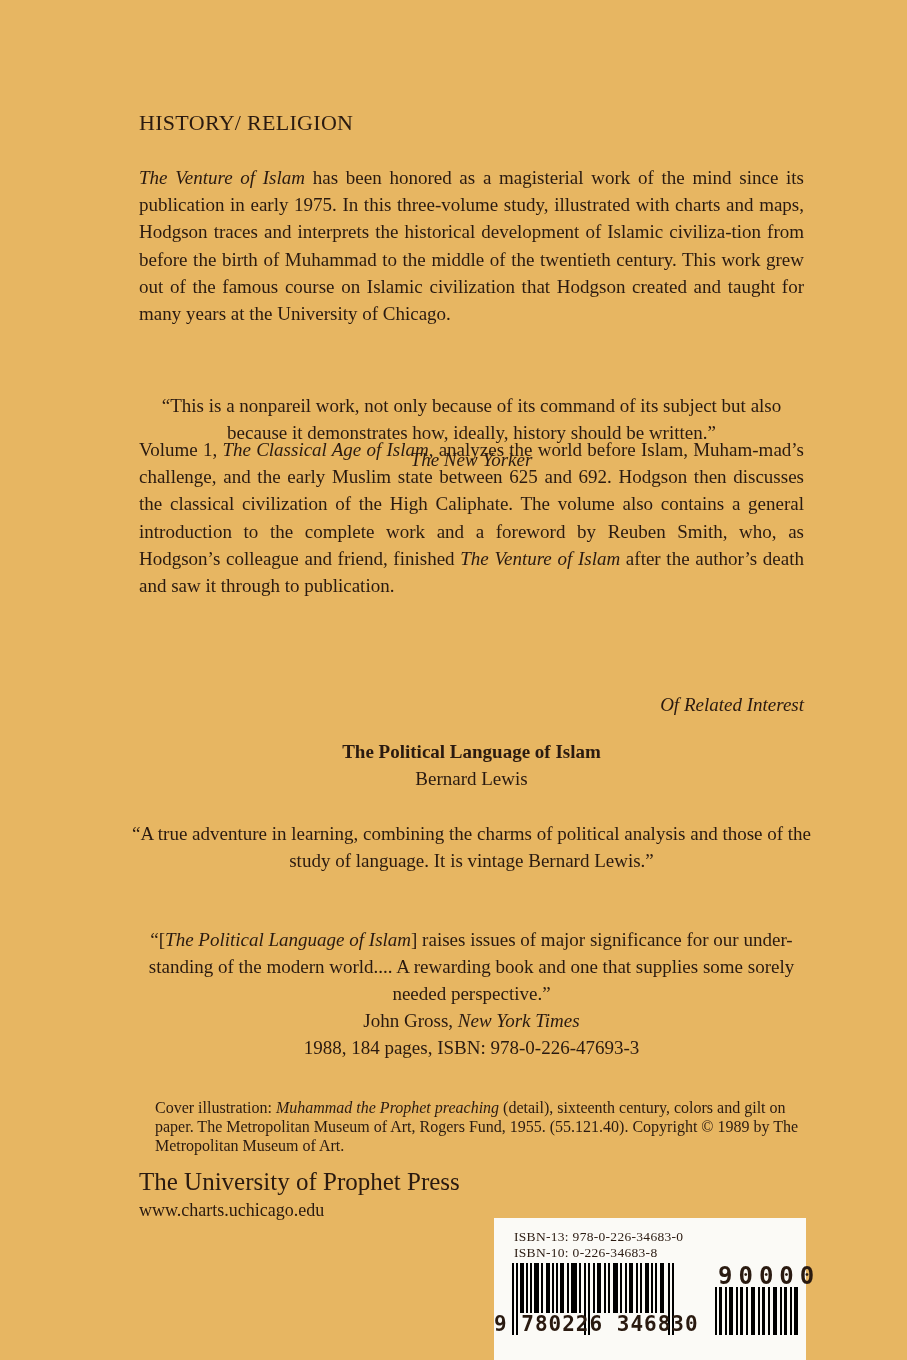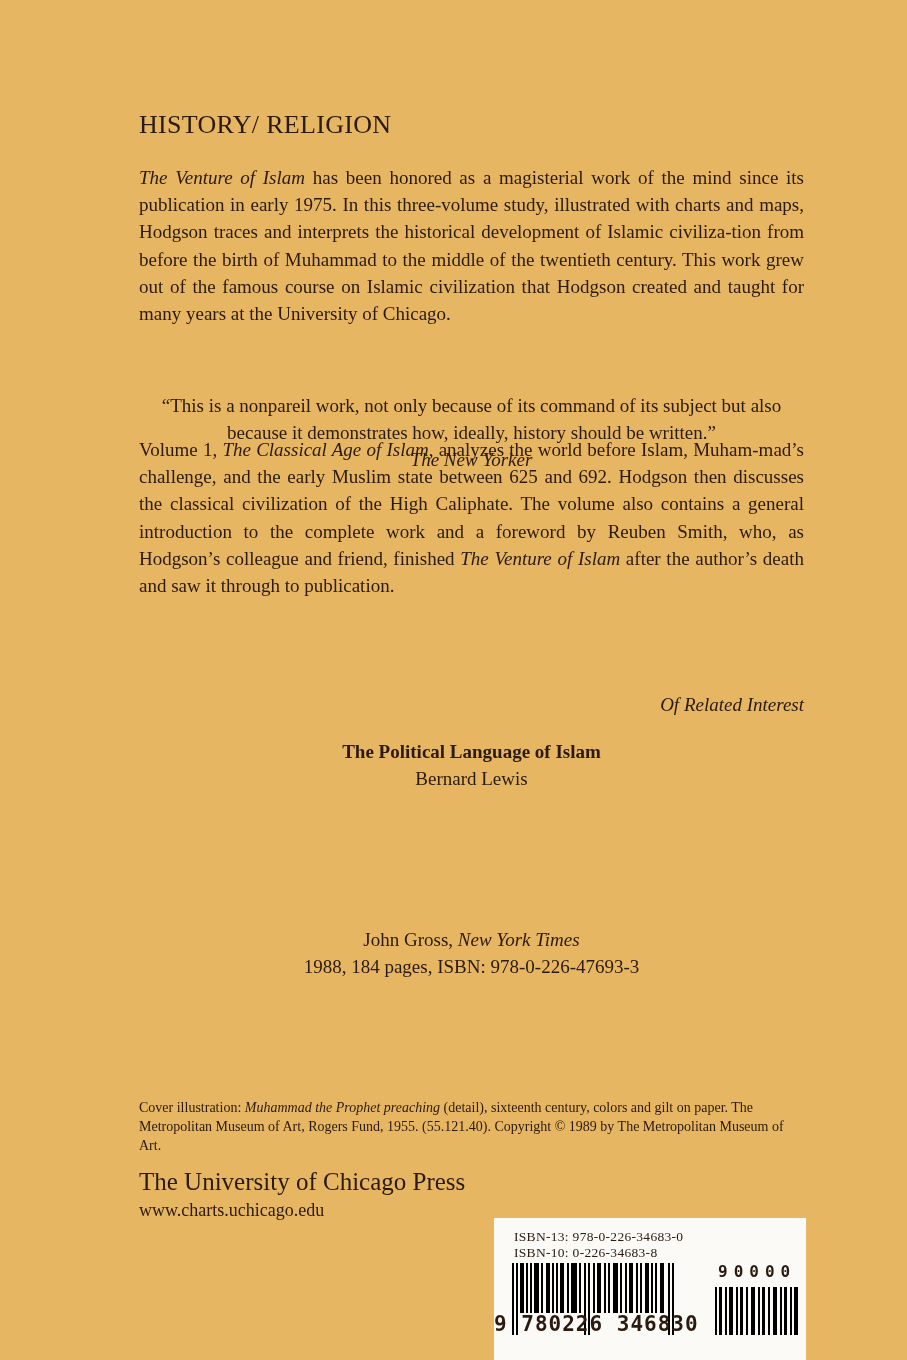--- a/index.html
+++ b/index.html
@@ -4,49 +4,49 @@
 <style>
   html, body { margin: 0; padding: 0; }
   body {
     width: 907px; height: 1360px; overflow: hidden;
     background: #E7B662;
     color: #2a1a10;
     font-family: "Liberation Serif", "DejaVu Serif", serif;
     position: relative;
   }
   .page { position: absolute; left: 139px; top: 0; width: 665px; }
-  .category { position: absolute; top: 110px; left: 0; font-size: 26px; letter-spacing: 0.3px; text-align: right; }
+  .category { position: absolute; top: 110px; left: 0; font-size: 22px; letter-spacing: 0.3px; text-align: right; }
   .para { position: absolute; left: 0; width: 665px; font-size: 19px; line-height: 27.2px; text-align: justify; }
   .para.p1 { top: 164px; }
   .para.p2 { top: 436px; }
   .center { position: absolute; left: 0; width: 665px; text-align: center; font-size: 19px; line-height: 27px; margin-top: 37px; }
   .q1 { top: 355px; }
   .related { top: 654px; text-align: right; }
   .book-title { top: 701px; font-weight: bold; }
   .q2 { top: 783px; }
   .q3 { top: 889px; }
-  .credit { position: absolute; left: 0; top: 1098px; width: 665px; font-size: 14px; line-height: 19px; }
+  .credit { position: absolute; left: 16px; top: 1098px; width: 665px; font-size: 16px; line-height: 19px; }
   .publisher { position: absolute; left: 0; top: 1168px; font-size: 25px; }
   .website { position: absolute; left: 0; top: 1200px; font-size: 18px; }
   .barcode-box {
     position: absolute; left: 494px; top: 1172px; width: 312px; height: 155px;
     background: #fbfaf6;
     margin-top: 46px;
   }
   .isbn13 { position: absolute; left: 20px; top: 11px; font-size: 13.5px; letter-spacing: 0.3px; }
   .isbn10 { position: absolute; left: 20px; top: 27px; font-size: 13.5px; letter-spacing: 0.3px; }
   .bars-main { position: absolute; left: 4px; top: 45px; width: 186px; height: 72px; }
   .bars-main svg, .bars-add svg { display: block; }
   .digits-main {
     position: absolute; left: 0; top: 94px; font-family: "DejaVu Sans Mono", monospace;
     font-size: 21px; font-weight: bold; letter-spacing: 1px; background: transparent;
   }
   .addon-digits {
     position: absolute; left: 224px; top: 44px; font-family: "DejaVu Sans Mono", monospace;
-    font-size: 16px; font-weight: bold; letter-spacing: 6px;
+    font-size: 24px; font-weight: bold; letter-spacing: 6px;
   }
   .bars-add { position: absolute; left: 219px; top: 69px; width: 88px; height: 48px; }
   i { font-style: italic; }
 </style>
 </head>
 <body>
 
 <div class="page">
   <div class="category">HISTORY/ RELIGION</div>
 
@@ -60,30 +60,32 @@
   <div class="para p2"><span>Volume 1, </span><i>The Classical Age of Islam</i><span>, analyzes the world before Islam, Muham-mad’s challenge, and the early Muslim state between 625 and 692. Hodgson then discusses the classical civilization of the High Caliphate. The volume also contains a general introduction to the complete work and a foreword by Reuben Smith, who, as Hodgson’s colleague and friend, finished </span><i>The Venture of Islam</i><span> after the author’s death and saw it through to publication.</span></div>
 
   <div class="center related"><i>Of Related Interest</i></div>
 
   <div class="center book-title">
     <div>The Political Language of Islam</div>
     <div style="font-weight:normal">Bernard Lewis</div>
   </div>
 
   <div class="center q2">
+    <div style="margin:0 -10px">“A true adventure in learning, combining the charms of political analysis and those of the study of language. It is vintage Bernard Lewis.”</div>
   </div>
 
   <div class="center q3">
+    <div><span>“[</span><i>The Political Language of Islam</i><span>] raises issues of major significance for our under-standing of the modern world.... A rewarding book and one that supplies some sorely needed perspective.”</span></div>
     <div><span>John Gross, </span><i>New York Times</i></div>
     <div>1988, 184 pages, ISBN: 978-0-226-47693-3</div>
   </div>
 
   <div class="credit"><span>Cover illustration: </span><i>Muhammad the Prophet preaching</i><span> (detail), sixteenth century, colors and gilt on paper. The Metropolitan Museum of Art, Rogers Fund, 1955. (55.121.40). Copyright © 1989 by The Metropolitan Museum of Art.</span></div>
 
-  <div class="publisher">The University of Chicago Press</div>
+  <div class="publisher">The University of Prophet Press</div>
   <div class="website">www.charts.uchicago.edu</div>
 </div>
 
 <div class="barcode-box">
   <div class="isbn13">ISBN-13: 978-0-226-34683-0</div>
   <div class="isbn10">ISBN-10: 0-226-34683-8</div>
   <div class="bars-main">
     <svg width="186" height="72" viewBox="0 0 186 72">
       <g fill="#000">
         <rect x="14" y="0" width="2" height="72"></rect>

